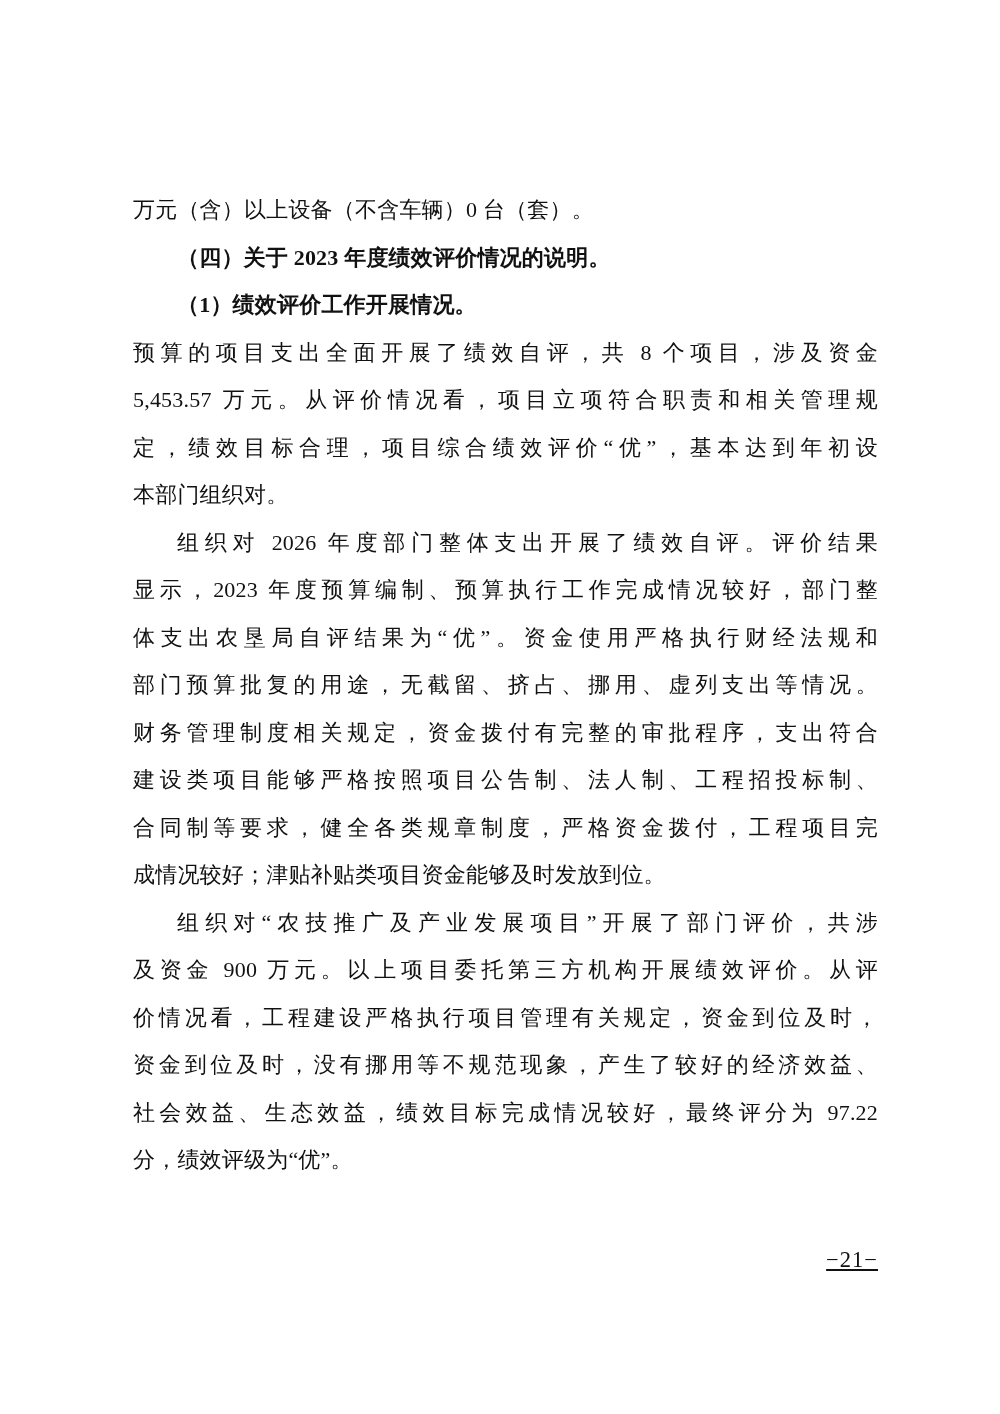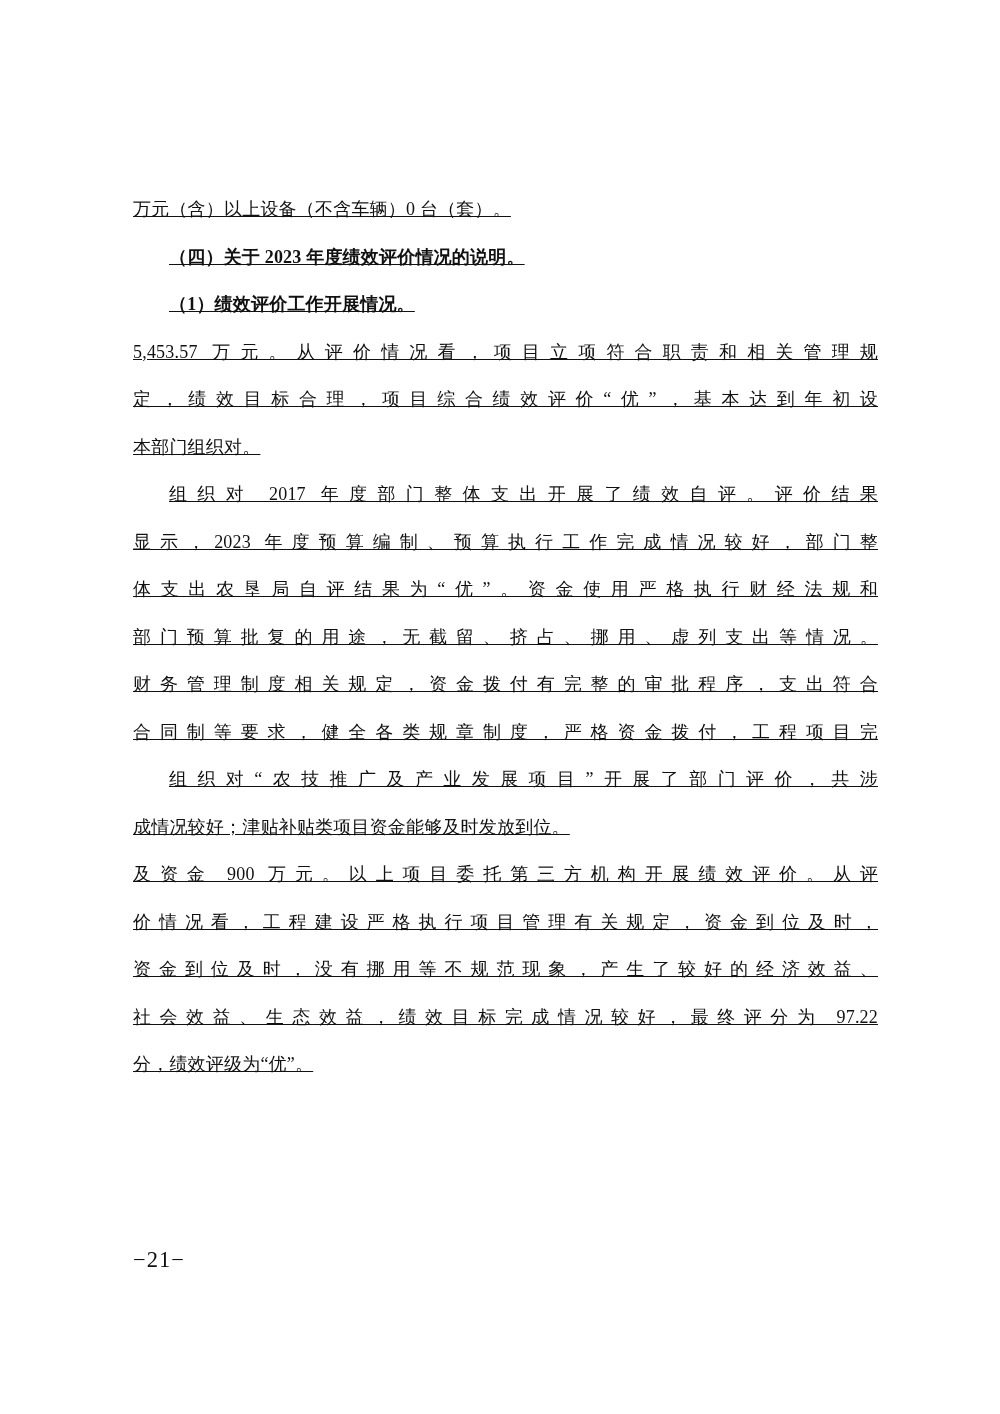--- a/index.html
+++ b/index.html
@@ -13,62 +13,64 @@
     color: #111111;
     margin: 0 auto;
   }
   .textblock {
     position: absolute;
     left: 133px;
     top: 186px;
     width: 745px;
   }
   .ln {
-    font-size: 18px;
+    font-size: 22px;
     line-height: 47.5px;
     height: 47.5px;
     text-align: justify;
     text-align-last: left;
     letter-spacing: 0.2px;
-    text-decoration: underline;
   }
   .ln.j { text-align-last: justify; }
   .ln.ind { text-indent: 2em; }
   .ln.bold { font-weight: bold; }
   .footer {
     position: absolute;
     top: 1245px;
     left: 133px;
     width: 745px;
-    text-align: left;
+    text-align: right;
     font-size: 22.5px;
     line-height: 30px;
     padding-right: 6px;
     letter-spacing: 1px;
+    text-decoration: underline;
   }
 </style>
 </head>
 <body>
 
 <div class="page">
   <div class="textblock">
     <div class="ln">万元（含）以上设备（不含车辆）0 台（套）。</div>
     <div class="ln ind bold">（四）关于 2023 年度绩效评价情况的说明。</div>
     <div class="ln ind bold">（1）绩效评价工作开展情况。</div>
+    <div class="ln j">预算的项目支出全面开展了绩效自评，共 8 个项目，涉及资金</div>
     <div class="ln j">5,453.57 万元。从评价情况看，项目立项符合职责和相关管理规</div>
     <div class="ln j">定，绩效目标合理，项目综合绩效评价“优”，基本达到年初设</div>
     <div class="ln">本部门组织对。</div>
-    <div class="ln ind j">组织对 2017 年度部门整体支出开展了绩效自评。评价结果</div>
+    <div class="ln ind j">组织对 2026 年度部门整体支出开展了绩效自评。评价结果</div>
     <div class="ln j">显示，2023 年度预算编制、预算执行工作完成情况较好，部门整</div>
     <div class="ln j">体支出农垦局自评结果为“优”。资金使用严格执行财经法规和</div>
     <div class="ln j">部门预算批复的用途，无截留、挤占、挪用、虚列支出等情况。</div>
     <div class="ln j">财务管理制度相关规定，资金拨付有完整的审批程序，支出符合</div>
+    <div class="ln j">建设类项目能够严格按照项目公告制、法人制、工程招投标制、</div>
     <div class="ln j">合同制等要求，健全各类规章制度，严格资金拨付，工程项目完</div>
+    <div class="ln">成情况较好；津贴补贴类项目资金能够及时发放到位。</div>
     <div class="ln ind j">组织对“农技推广及产业发展项目”开展了部门评价，共涉</div>
-    <div class="ln">成情况较好；津贴补贴类项目资金能够及时发放到位。</div>
     <div class="ln j">及资金 900 万元。以上项目委托第三方机构开展绩效评价。从评</div>
     <div class="ln j">价情况看，工程建设严格执行项目管理有关规定，资金到位及时，</div>
     <div class="ln j">资金到位及时，没有挪用等不规范现象，产生了较好的经济效益、</div>
     <div class="ln j">社会效益、生态效益，绩效目标完成情况较好，最终评分为 97.22</div>
     <div class="ln">分，绩效评级为“优”。</div>
   </div>
   <div class="footer">−21−</div>
 </div>
 
 </body></html>

